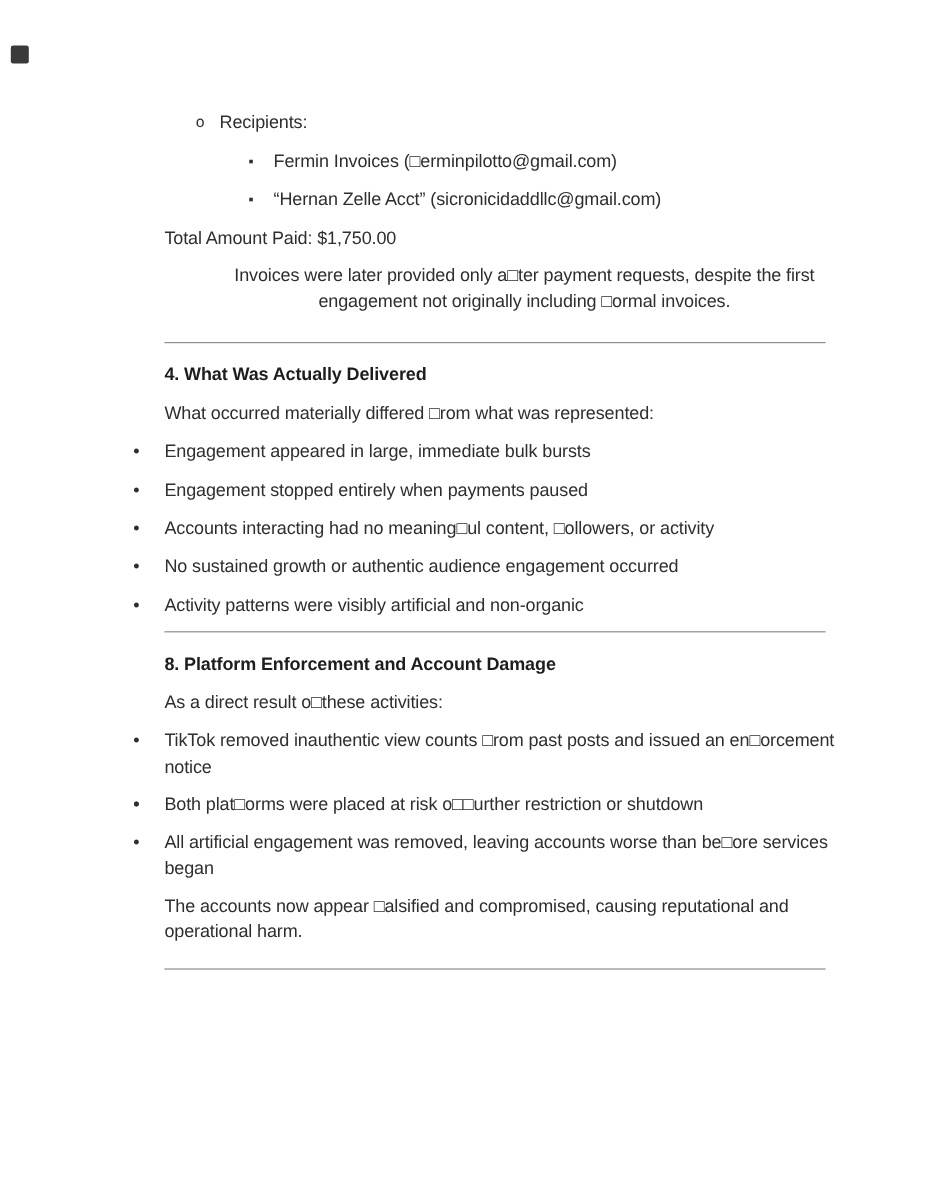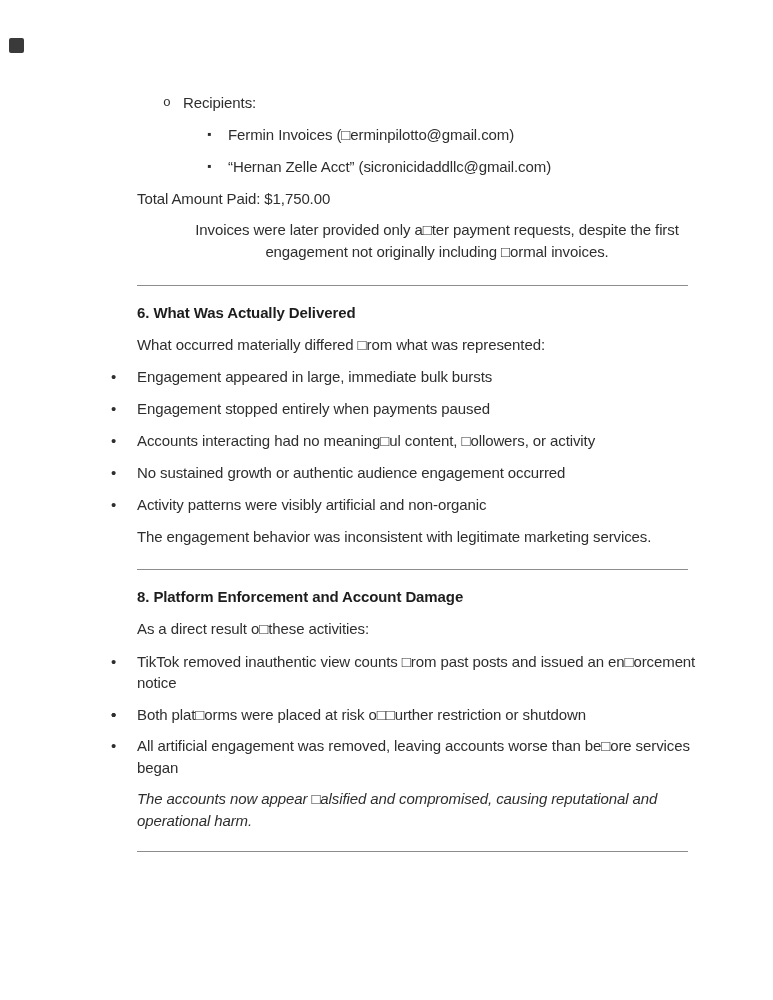--- a/index.html
+++ b/index.html
@@ -16,21 +16,21 @@
   }
   .content{
     position:absolute;left:137px;top:92px;width:600px;
     font-size:15px;line-height:21.5px;letter-spacing:-0.1px;
     color:#2e2e2e;
   }
   .tx{white-space:pre-line;}
   .blk{margin:0 0 10.5px 0;}
   .mb10{margin-bottom:10px;}
   .mb11{margin-bottom:11px;}
-  .mb19{margin-bottom:19.5px;font-style:italic;}
+  .mb19{margin-bottom:19.5px;}
   .mb22{margin-bottom:22px;}
   .h{font-weight:700;color:#1d1d1d;}
   .li{position:relative;}
   .mk{position:absolute;left:-26px;top:0;}
   .li2{padding-left:46px;}
   .li2 .mk{left:26px;font-family:"Liberation Mono","DejaVu Sans Mono",monospace;font-size:13px;}
   .li3{padding-left:91px;}
   .li3 .mk{left:70px;font-size:12px;}
   .ul{margin:0;padding:0;list-style:none;}
   .ul .li{margin-bottom:10.5px;}
@@ -69,21 +69,21 @@
     </p>
 
     <p class="blk pre-rule4">
       <span class="tx">Invoices were later provided only a□ter payment requests, despite the first
 engagement not originally including □ormal invoices.</span>
     </p>
 
     <div class="rule"></div>
 
     <p class="blk h">
-      <span class="tx">6. What Was Actually Delivered</span>
+      <span class="tx">4. What Was Actually Delivered</span>
     </p>
     <p class="blk mb10">
       <span class="tx">What occurred materially differed □rom what was represented:</span>
     </p>
 
     <div class="ul">
       <div class="li">
         <span class="mk">•</span>
         <span class="tx">Engagement appeared in large, immediate bulk bursts</span>
       </div>
@@ -98,23 +98,20 @@
       <div class="li">
         <span class="mk">•</span>
         <span class="tx">No sustained growth or authentic audience engagement occurred</span>
       </div>
       <div class="li">
         <span class="mk">•</span>
         <span class="tx">Activity patterns were visibly artificial and non-organic</span>
       </div>
     </div>
 
-    <p class="blk mb22">
-      <span class="tx">The engagement behavior was inconsistent with legitimate marketing services.</span>
-    </p>
 
     <div class="rule"></div>
 
     <p class="blk h">
       <span class="tx">8. Platform Enforcement and Account Damage</span>
     </p>
     <p class="blk mb11">
       <span class="tx">As a direct result o□these activities:</span>
     </p>
 

